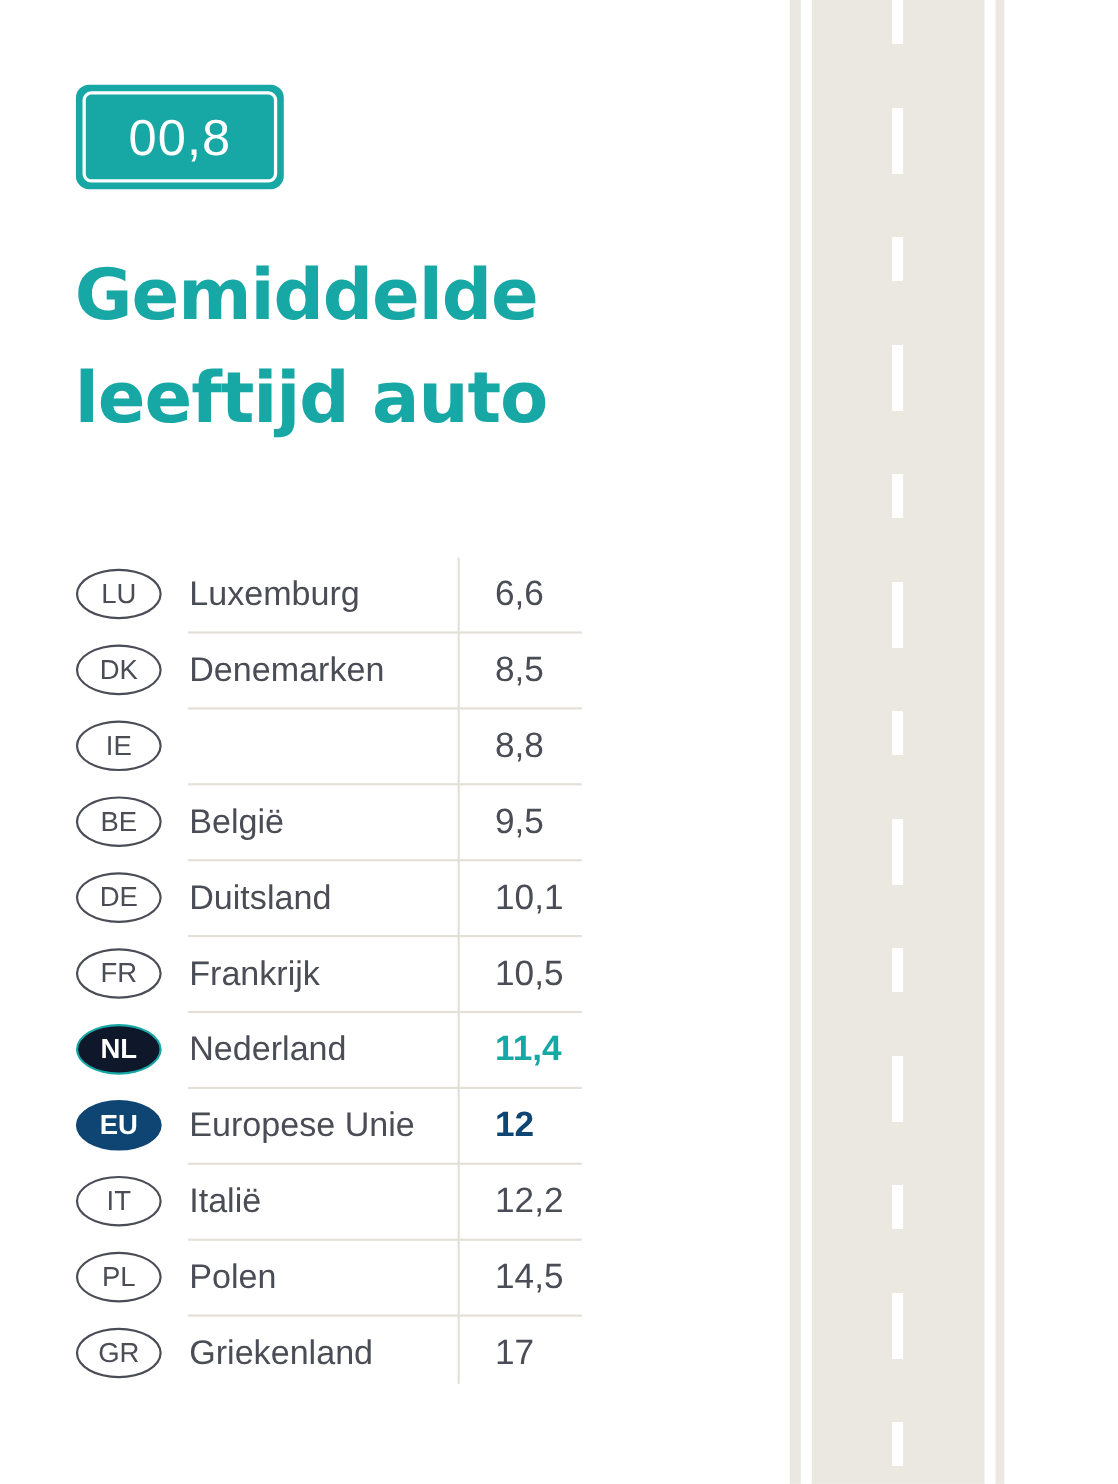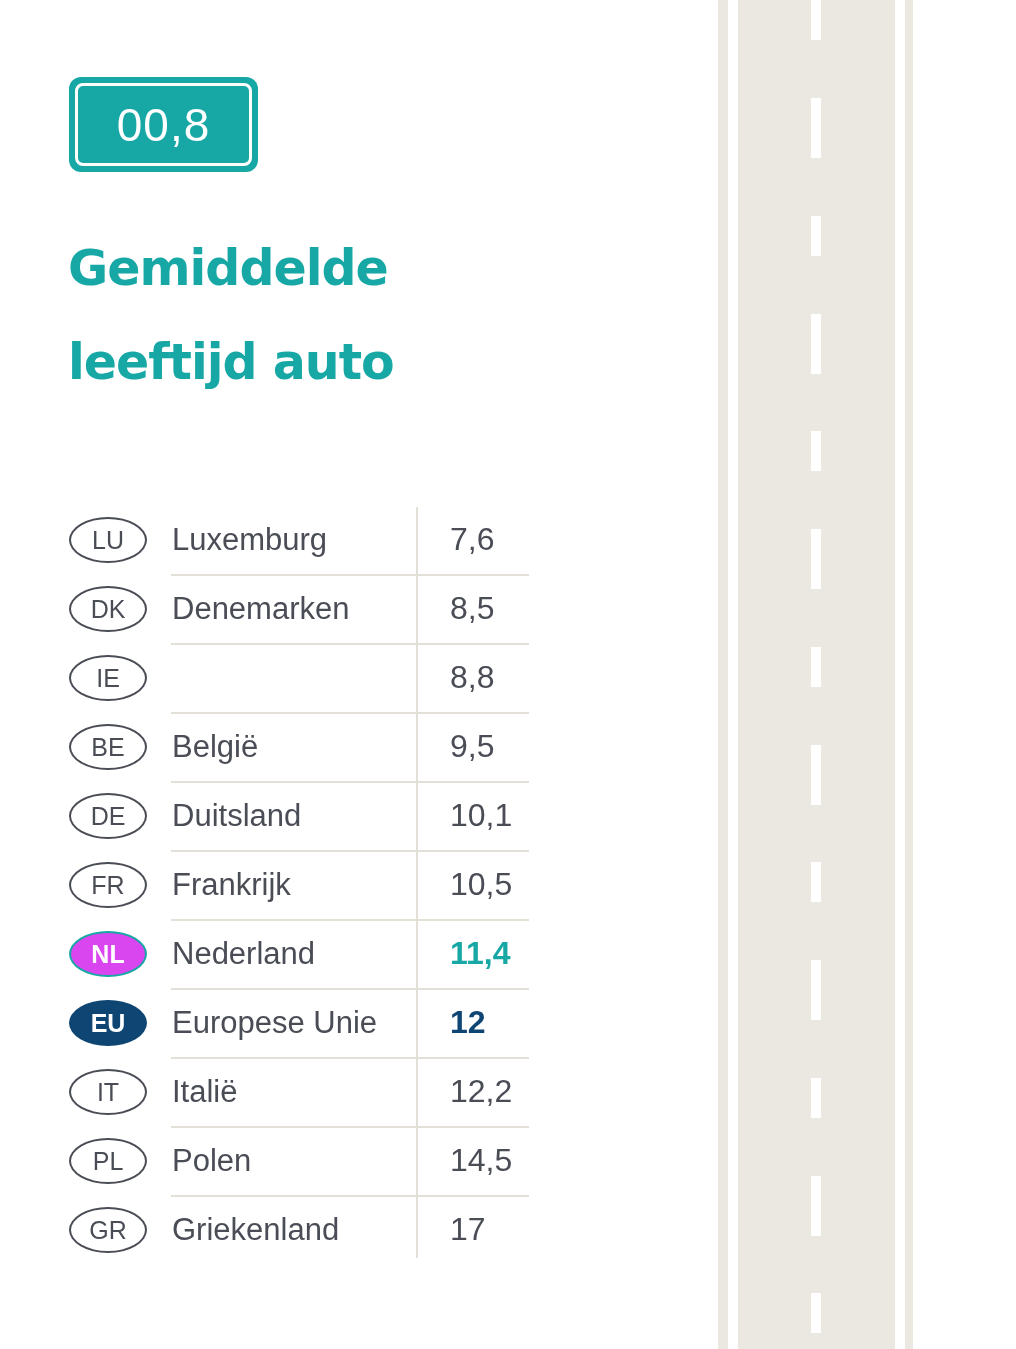--- a/index.html
+++ b/index.html
@@ -1,26 +1,26 @@
 <!DOCTYPE html>
 <html><head>
 <meta charset="utf-8">
 <style>
   html,body{margin:0;padding:0;}
   body{width:1016px;height:1349px;background:#ffffff;position:relative;overflow:hidden;font-family:"Liberation Sans","DejaVu Sans",sans-serif;}
   .badge{position:absolute;left:69px;top:77px;width:189px;height:95px;box-sizing:border-box;background:#17a8a6;border-radius:12px;}
   .badge-inner{position:absolute;left:6px;top:6px;right:6px;bottom:6px;border:3px solid #ffffff;border-radius:8px;display:flex;align-items:center;justify-content:center;color:#fff;font-size:46px;letter-spacing:1px;}
-  .title{position:absolute;left:68px;top:222px;margin:0;color:#17a8a6;font-family:"DejaVu Sans",sans-serif;font-weight:bold;font-size:49px;line-height:94px;letter-spacing:-1px;}
+  .title{position:absolute;left:68px;top:222px;margin:0;color:#17a8a6;font-family:"DejaVu Sans",sans-serif;font-weight:bold;font-size:64px;line-height:94px;letter-spacing:-1px;}
   .title span{display:block;}
   .table{position:absolute;left:69px;top:505px;width:460px;}
   .vline{position:absolute;left:416px;top:507px;width:2px;height:751px;background:#e3e0d8;}
   .row{position:absolute;left:0;height:69px;width:460px;text-align:center;}
   .sep{position:absolute;left:102px;right:0;top:0;height:2px;background:#e3e0d8;}
   .code{position:absolute;left:0;top:12px;width:78px;height:46px;box-sizing:border-box;border:2.5px solid #4a4d55;border-radius:50%;display:flex;align-items:center;justify-content:center;font-size:25px;color:#4a4d55;}
-  .code.nl{background:#d946ef;border-color:#17a8a6;color:#fff;font-weight:bold;}
+  .code.nl{background:#0f172a;border-color:#17a8a6;color:#fff;font-weight:bold;}
   .code.eu{background:#0e4573;border-color:#0e4573;color:#fff;font-weight:bold;}
   .country{position:absolute;left:103px;top:0;height:69px;line-height:69px;font-size:31px;color:#4a4d55;}
   .value{position:absolute;left:381px;top:0;height:69px;line-height:69px;font-size:32px;color:#4a4d55;}
   .value.nl{color:#17a8a6;font-weight:bold;}
   .value.eu{color:#0e4573;font-weight:bold;}
   .road{position:absolute;left:718px;top:0;width:195px;height:1349px;background:#ebe8e1;}
   .edge{position:absolute;top:0;width:10px;height:1349px;background:#fff;}
   .edge.l{left:10px;}
   .edge.r{left:177px;}
   .dashes{position:absolute;left:93px;top:0;width:10px;height:1349px;
@@ -37,21 +37,21 @@
   <span>Gemiddelde</span>
   <span>leeftijd auto</span>
 </h1>
 
 <div class="vline"></div>
 
 <div class="table">
   <div class="row" style="top:0px">
     <div class="code">LU</div>
     <div class="country">Luxemburg</div>
-    <div class="value">7,6</div>
+    <div class="value">6,6</div>
   </div>
   <div class="row" style="top:69px">
     <div class="sep"></div>
     <div class="code">DK</div>
     <div class="country">Denemarken</div>
     <div class="value">8,5</div>
   </div>
   <div class="row" style="top:138px">
     <div class="sep"></div>
     <div class="code">IE</div>

